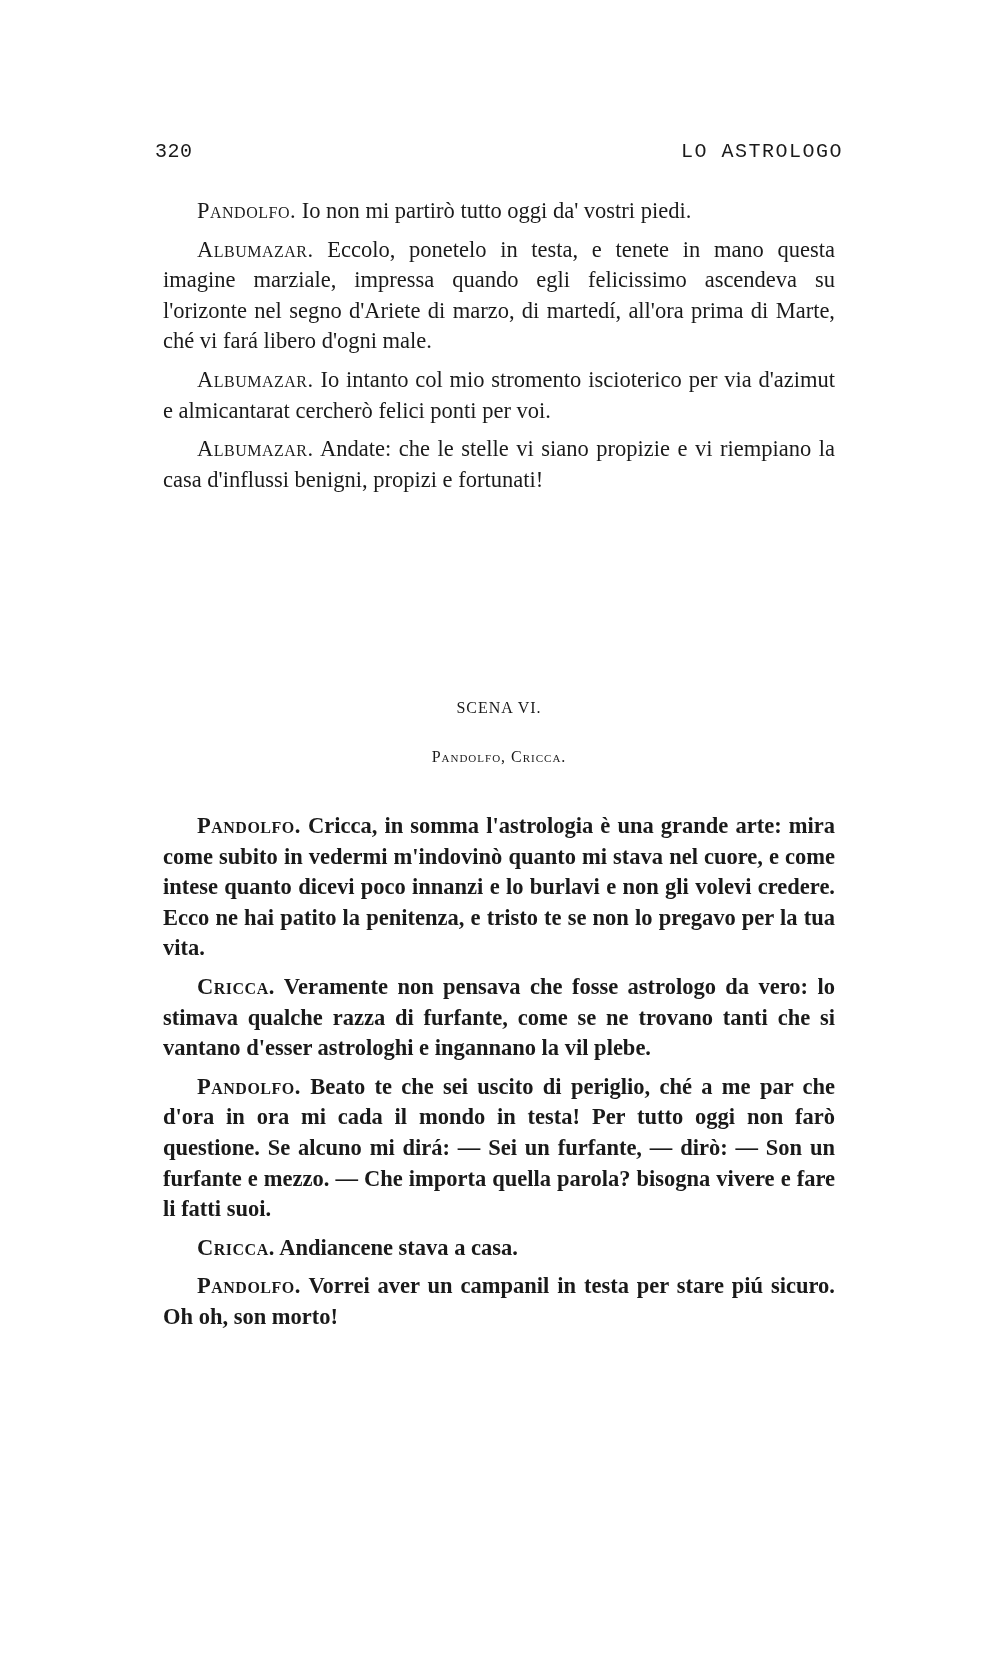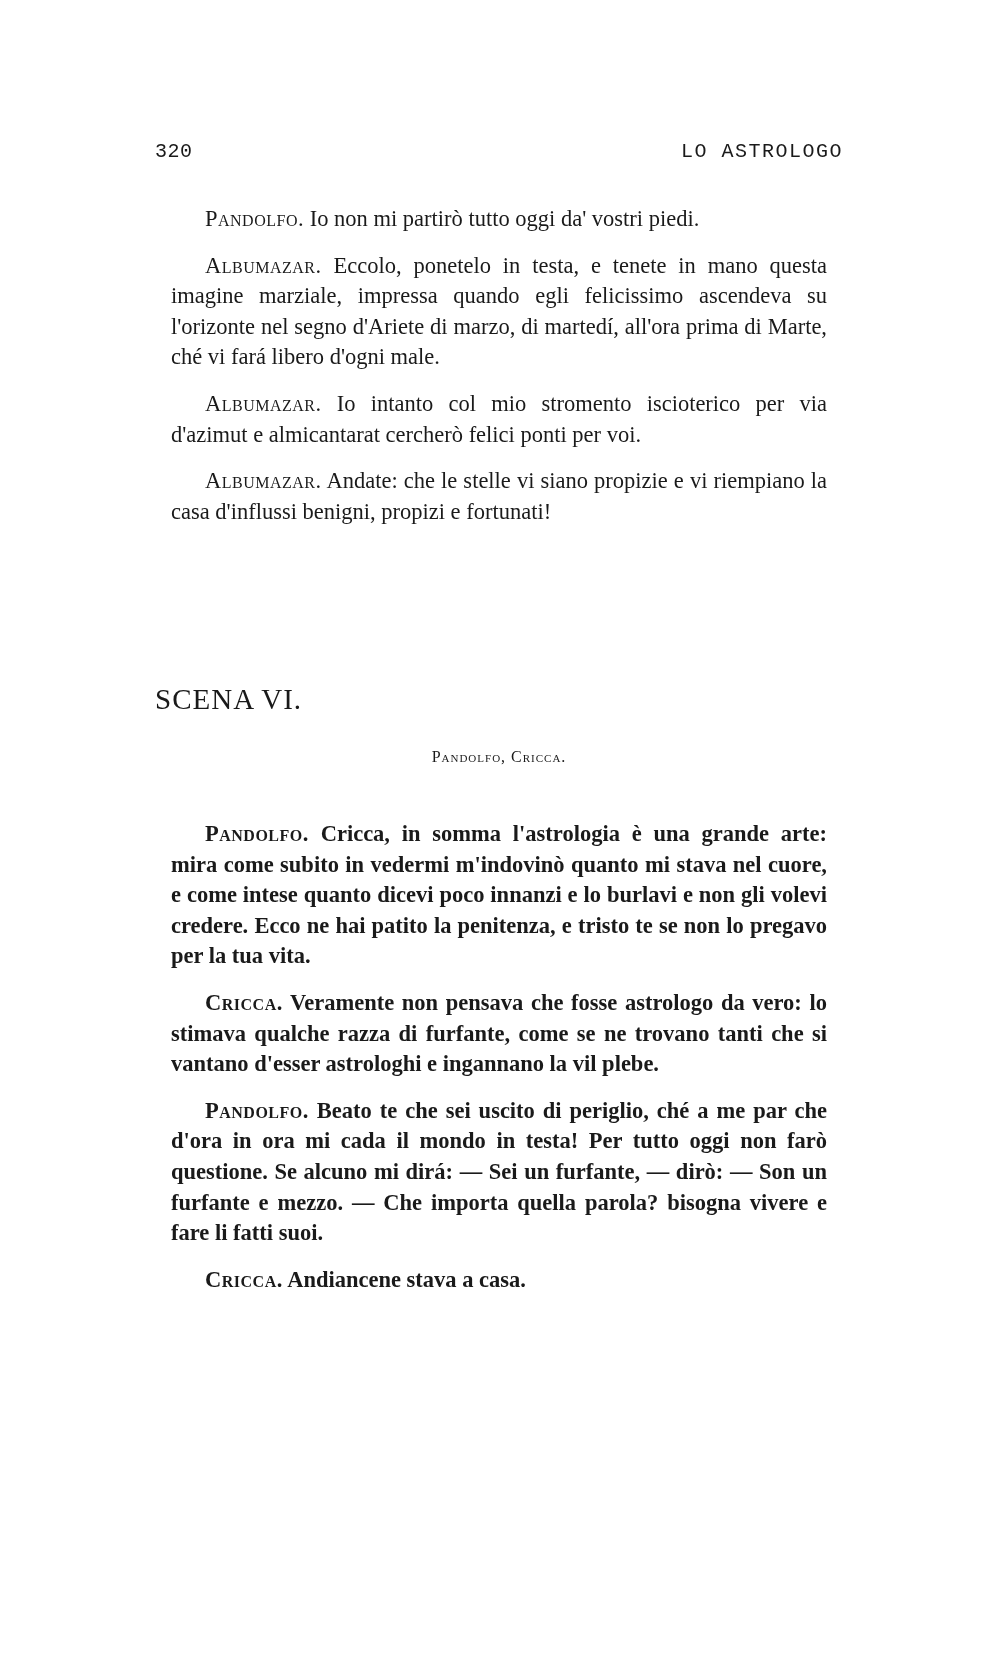--- a/index.html
+++ b/index.html
@@ -10,25 +10,25 @@
     }
     .page { position: absolute; left: 155px; top: 0; width: 688px; }
     .running-head {
       position: absolute; top: 140px; left: 0; width: 688px; height: 22px;
       font-size: 20px; letter-spacing: 0.5px; font-family: Liberation Mono, monospace;
     }
     .page-number { position: absolute; left: 0; top: 0; }
     .running-title { position: absolute; left: 0; right: 0; text-align: right; top: 0; letter-spacing: 1.5px; }
     .block { position: absolute; left: 0; width: 688px; font-size: 22.5px; line-height: 30.6px; text-align: justify; }
     .block1 { top: 188px; }
-    .para { text-indent: 34px; margin: 16px; }
+    .para { text-indent: 34px; margin: 8px; }
     .sc { font-variant: small-caps; letter-spacing: 0.5px; }
     .scene-heading {
-      position: absolute; top: 683px; left: 0; width: 688px; 
-      font-size: 29px; letter-spacing: 1px;
+      position: absolute; top: 699px; left: 0; width: 688px; text-align: center;
+      font-size: 16px; letter-spacing: 1px;
     }
     .scene-chars {
       position: absolute; top: 748px; left: 0; width: 688px; text-align: center;
       font-size: 16px; letter-spacing: 1px;
     }
     .block2 { top: 803px; font-weight: bold; }
   </style>
 </head>
 <body>
 
@@ -46,14 +46,15 @@
   </div>
 
   <div class="scene-heading">SCENA VI.</div>
   <div class="scene-chars sc">Pandolfo, Cricca.</div>
 
   <div class="block block2">
     <p class="para"><span class="sc">Pandolfo.</span><span> Cricca, in somma l'astrologia è una grande arte: mira come subito in vedermi m'indovinò quanto mi stava nel cuore, e come intese quanto dicevi poco innanzi e lo burlavi e non gli volevi credere. Ecco ne hai patito la penitenza, e tristo te se non lo pregavo per la tua vita.</span></p>
     <p class="para"><span class="sc">Cricca.</span><span> Veramente non pensava che fosse astrologo da vero: lo stimava qualche razza di furfante, come se ne trovano tanti che si vantano d'esser astrologhi e ingannano la vil plebe.</span></p>
     <p class="para"><span class="sc">Pandolfo.</span><span> Beato te che sei uscito di periglio, ché a me par che d'ora in ora mi cada il mondo in testa! Per tutto oggi non farò questione. Se alcuno mi dirá: — Sei un furfante, — dirò: — Son un furfante e mezzo. — Che importa quella parola? bisogna vivere e fare li fatti suoi.</span></p>
     <p class="para"><span class="sc">Cricca.</span><span> Andiancene stava a casa.</span></p>
+    <p class="para"><span class="sc">Pandolfo.</span><span> Vorrei aver un campanil in testa per stare piú sicuro. Oh oh, son morto!</span></p>
   </div>
 </div>
 
 </body></html>

